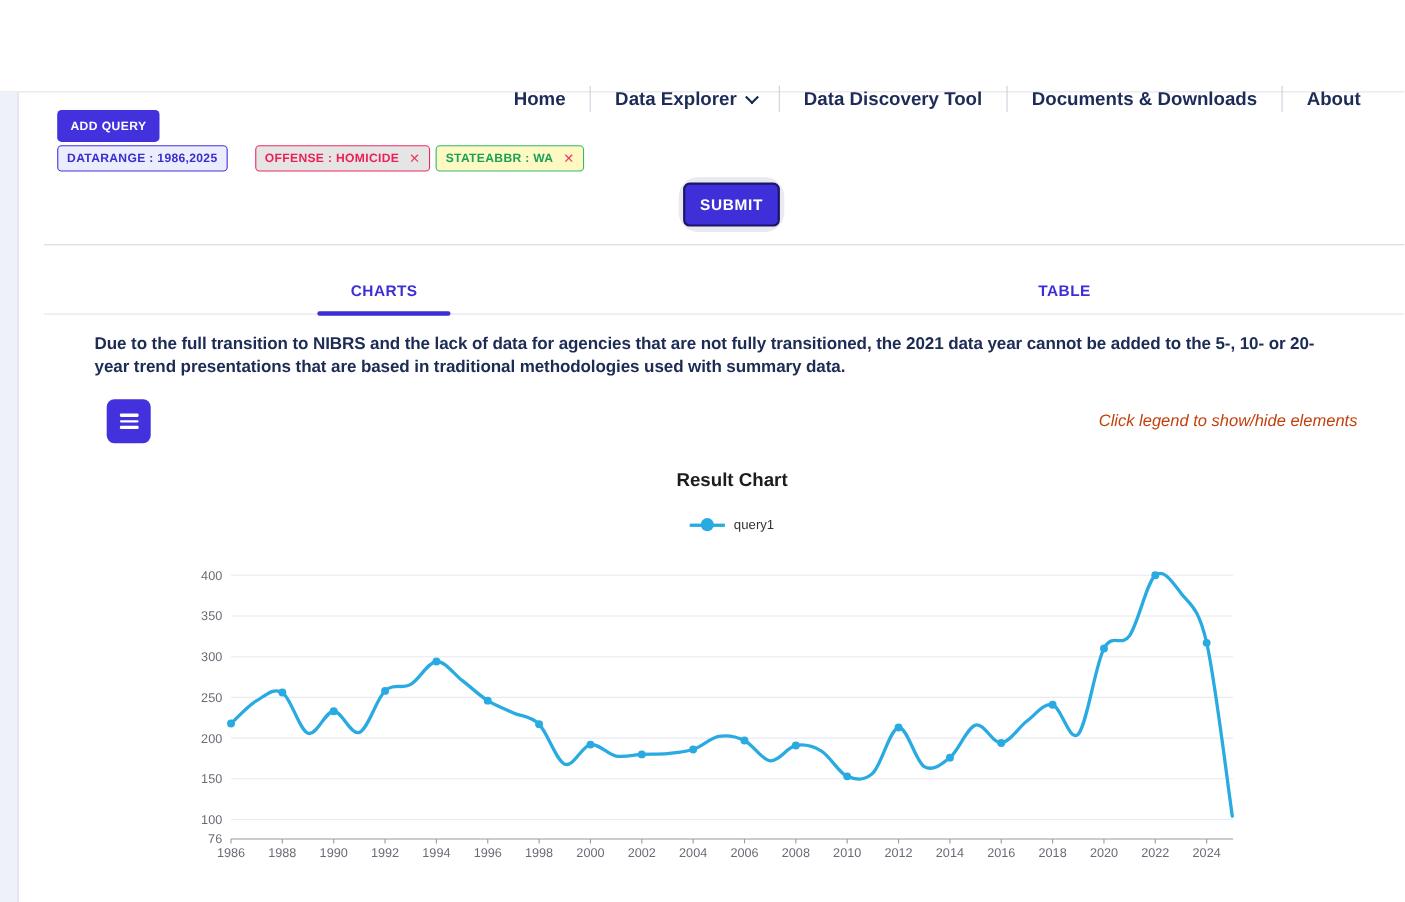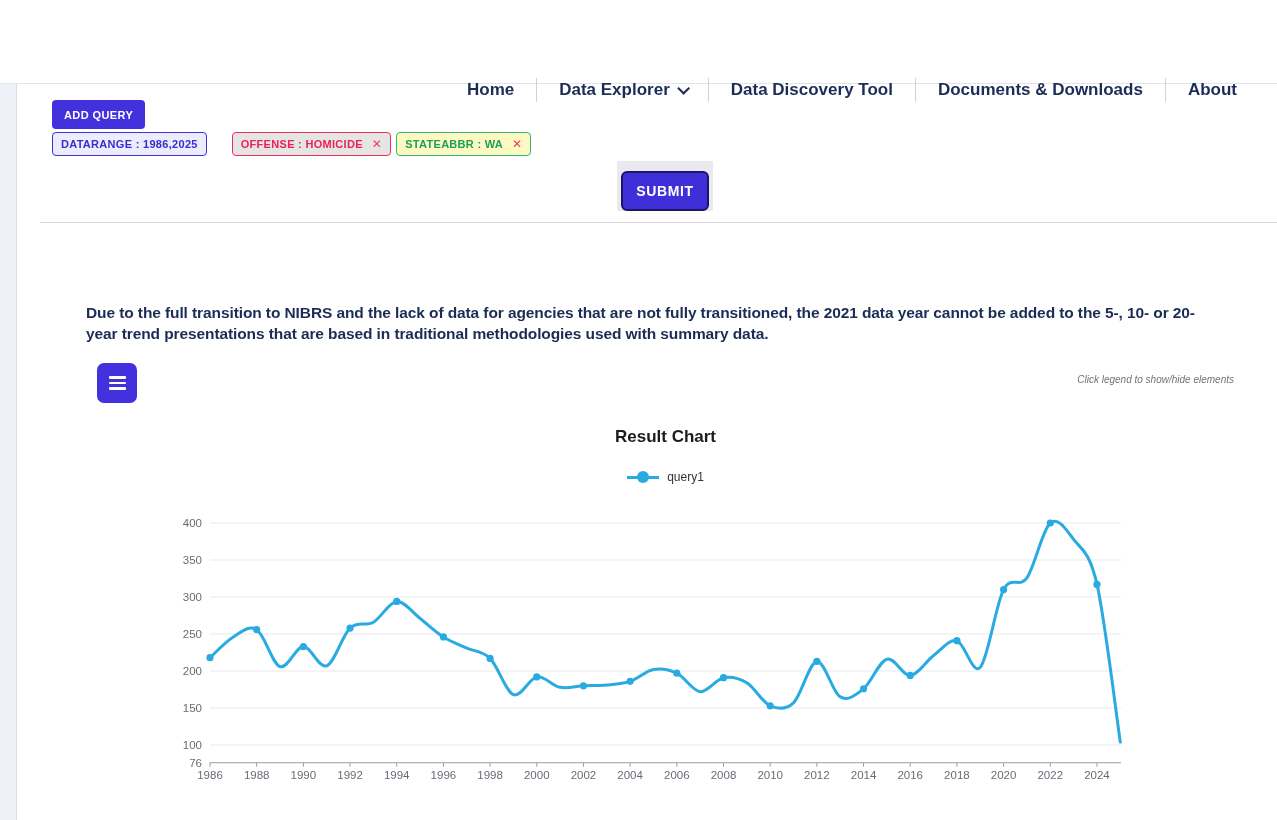--- a/index.html
+++ b/index.html
@@ -28,43 +28,43 @@
       background:#4231dd; color:#fff; border:none; border-radius:4px; font-weight:700; font-size:11px;
       letter-spacing:0.4px; font-family:"Liberation Sans", sans-serif; cursor:pointer; }
   .chips { position:absolute; left:52px; top:132px; display:flex; gap:5px; }
   .chip { height:24px; display:flex; align-items:center; gap:9px; padding:0 8px; border-radius:4px;
           font-size:11px; font-weight:700; letter-spacing:0.3px; white-space:nowrap; }
   .chip-indigo { background:#ebecfc; border:1.5px solid #4231dd; color:#3a2ccf; }
   .chip-red    { background:#e5e5e5; border:1.5px solid #ee2a60; color:#ee1f55;margin-left:20px; }
   .chip-green  { background:#fef9c3; border:1.5px solid #33b76a; color:#1ba05a; }
   .chip-close { font-size:12px; font-weight:400; cursor:pointer; color:#ee3b5e; line-height:1; }
 
-  .submit-wrap { position:absolute; left:617px; top:161px; width:96px; height:50px; background:#e9e9ef; border-radius:1px;
-                 display:flex; align-items:flex-end; justify-content:center; }
+  .submit-wrap { position:absolute; left:617px; top:161px; width:96px; height:50px; background:#e9e9ef; border-radius:18px;
+                 display:flex; align-items:center; justify-content:center; }
   .submit-btn { width:88px; height:40px; background:#3e2fd8; color:#fff; border:2px solid #1d1566; border-radius:6px;
                 font-weight:700; font-size:14px; letter-spacing:0.6px; font-family:"Liberation Sans", sans-serif; cursor:pointer; }
 
   .divider { position:absolute; left:40px; right:0; top:222px; height:1px; background:#d6d6dc; }
 
   
   .tabs { position:absolute; left:40px; right:0; top:243px; height:43px; border-bottom:1px solid #e4e4ea; display:flex; }
   .tab { flex:1; display:flex; align-items:center; justify-content:center; color:#3c2fd6; font-weight:700;
          font-size:14px; letter-spacing:0.4px; position:relative; cursor:pointer; }
   .tab.active .tab-underline { position:absolute; bottom:-2px; left:50%; transform:translateX(-50%);
          width:121px; height:4px; background:#3c2fd6; border-radius:2px; }
 
   
   .notice { position:absolute; left:86px; top:303px; width:1120px; color:#1c2c55; font-weight:700;
             font-size:15.5px; line-height:1.33; letter-spacing:-0.1px; }
 
   
   .menu-btn { position:absolute; left:97px; top:363px; width:40px; height:40px; background:#4231dd; border:none;
               border-radius:7px; cursor:pointer; display:flex; align-items:center; justify-content:center; flex-direction:column; gap:3px; }
   .menu-btn span { display:block; width:17px; height:2.5px; background:#fff; border-radius:1px; }
-  .legend-hint { position:absolute; right:43px; top:374px; font-style:italic; font-size:10px; color:#737373; }
+  .legend-hint { position:absolute; right:43px; top:374px; font-style:italic; font-size:15px; color:#c2410c; }
 
   
   .chart-title { position:absolute; left:54px; right:0; top:427px; text-align:center; font-size:17px; font-weight:700; color:#1c1c1c; }
   .legend-row { position:absolute; left:54px; right:0; top:470px; display:flex; justify-content:center; align-items:center; gap:8px; cursor:pointer; }
   .legend-marker { position:relative; width:32px; height:12px; }
   .legend-marker .lm-line { position:absolute; left:0; top:5px; width:32px; height:3px; background:#29ABE2; }
   .legend-marker .lm-dot { position:absolute; left:10px; top:0; width:12px; height:12px; border-radius:50%; background:#29ABE2; }
   .legend-label { font-size:12px; color:#333; }
   .chart-svg { position:absolute; left:0; top:500px; width:1277px; height:300px; }
 </style>
@@ -115,20 +115,29 @@
       <span class="chip-close">✕</span>
     </div>
   </div>
 
   <div class="submit-wrap">
     <button class="submit-btn">SUBMIT</button>
   </div>
 
   <div class="divider"></div>
 
+  <div class="tabs">
+    <div class="tab active">
+      <span>CHARTS</span>
+      <span class="tab-underline"></span>
+    </div>
+    <div class="tab">
+      <span>TABLE</span>
+    </div>
+  </div>
 
   <p class="notice">Due to the full transition to NIBRS and the lack of data for agencies that are not fully transitioned, the 2021 data year cannot be added to the 5-, 10- or 20-year trend presentations that are based in traditional methodologies used with summary data.</p>
 
   <button class="menu-btn">
     <span></span>
       <span></span>
       <span></span>
   </button>
   <div class="legend-hint">Click legend to show/hide elements</div>
 

